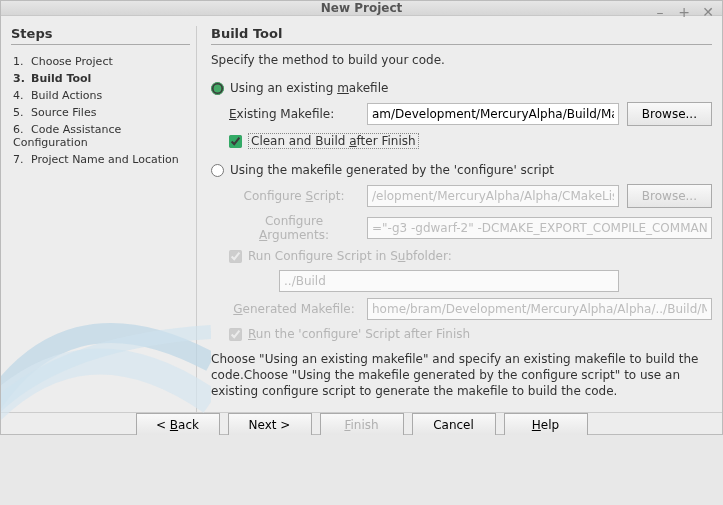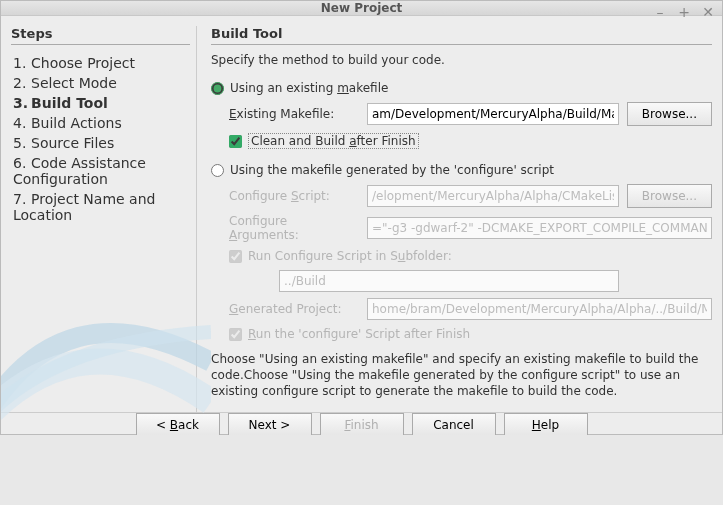--- a/index.html
+++ b/index.html
@@ -7,31 +7,31 @@
 .window { width: 723px; height: 435px; background: #ededed; border: 1px solid #bbb; display: flex; flex-direction: column; }
 .titlebar { height: 26px; background: linear-gradient(#e6e6e6,#d6d6d6); display: flex; align-items: center; justify-content: center; position: relative; border-bottom: 1px solid #c8c8c8; }
 .titlebar .title { color: #555; font-weight: bold; }
 .titlebar .controls { position: absolute; right: 6px; top: 4px; display: flex; gap: 8px; }
 .titlebar .controls span { width: 16px; height: 16px; color: #888; font-size: 14px; line-height: 14px; text-align: center; cursor: pointer; }
 .body { flex: 1; display: flex; padding: 10px 10px 0 10px; gap: 0; }
 .left { width: 185px; padding-right: 6px; position: relative; }
 .right { flex: 1; padding-left: 14px; border-left: 1px solid #ccc; display: flex; flex-direction: column; }
 .steps-title { font-weight: bold; font-size: 13px; border-bottom: 1px solid #aaa; padding-bottom: 3px; margin-bottom: 8px; }
 ol.steps { list-style: none; padding-left: 2px; }
-ol.steps li { padding: 2px 0; font-size: 14px; }
+ol.steps li { padding: 2px 0; font-size: 11px; }
 ol.steps li .num { display: inline-block; width: 18px; }
 ol.steps li.current { font-weight: bold; }
 .swoosh { position: absolute; left: -10px; bottom: -10px; width: 210px; height: 180px; overflow: hidden; pointer-events: none; }
 .page-title { font-weight: bold; font-size: 13px; border-bottom: 1px solid #aaa; padding-bottom: 3px; margin-bottom: 8px; }
 .desc { margin-bottom: 10px; }
 .radio-row { display: flex; align-items: center; gap: 6px; margin: 4px 0; }
 .radio-row input[type=radio] { accent-color: #4a6; }
 .field-row { display: flex; align-items: center; gap: 8px; margin: 3px 0 3px 18px; }
 .field-label { width: 130px; }
-.field-label.disabled { color: #b5b5b5; }
+.field-label.disabled { color: #b5b5b5; text-align: center; }
 .field-label .ul { text-decoration: underline; }
 input[type=text] { height: 22px; padding: 2px 4px; border: 1px solid #bbb; background: #fff; font-size: 12px; font-family: inherit; }
 input[type=text].disabled-input { color: #bcbcbc; background: #fafafa; }
 .btn { height: 24px; padding: 0 14px; background: linear-gradient(#f9f9f9,#e6e6e6); border: 1px solid #aaa; font-size: 12px; cursor: pointer; font-family: inherit; }
 .btn:disabled { color: #b0b0b0; cursor: default; }
 .check-row { display: flex; align-items: center; gap: 6px; margin: 4px 0 4px 18px; }
 .check-row.disabled label { color: #b5b5b5; }
 .check-row input[type=checkbox] { accent-color: #3a6; }
 .help-text { margin-top: auto; padding: 6px 0 12px 0; font-size: 12px; line-height: 1.35; }
 .footer { height: 48px; border-top: 1px solid #ccc; display: flex; align-items: center; justify-content: center; gap: 8px; padding: 0 12px; }
@@ -50,21 +50,20 @@
       <span>+</span>
       <span>✕</span>
     </div>
   </div>
 
   <div class="body">
     <div class="left">
       <div class="steps-title">Steps</div>
       <ol class="steps">
         <li><span class="num">1.</span><span>Choose Project</span></li>
-        <li><span class="num">2.</span><span>Select Mode</span></li>
         <li class="current"><span class="num">3.</span><span>Build Tool</span></li>
         <li><span class="num">4.</span><span>Build Actions</span></li>
         <li><span class="num">5.</span><span>Source Files</span></li>
         <li><span class="num">6.</span><span>Code Assistance Configuration</span></li>
         <li><span class="num">7.</span><span>Project Name and Location</span></li>
       </ol>
       <div class="swoosh">
         <svg width="210" height="180">
           <path d="M -20 180 Q 60 40 210 120" stroke="#bcd6e6" stroke-width="20" fill="none" opacity="0.7"></path>
           <path d="M -20 180 Q 80 70 210 160" stroke="#d6e6f0" stroke-width="26" fill="none" opacity="0.7"></path>
@@ -105,21 +104,21 @@
         <input type="text" class="disabled-input" style="flex: 1 1 0%;" disabled="" value="=&quot;-g3 -gdwarf-2&quot; -DCMAKE_EXPORT_COMPILE_COMMANDS=ON">
       </div>
       <div class="check-row disabled">
         <input type="checkbox" checked="" disabled="" style="">
         <label><span>Run Configure Script in S</span><span class="ul">u</span><span>bfolder:</span></label>
       </div>
       <div class="field-row sub-indent" style="margin-left:68px">
         <input type="text" class="disabled-input" style="width: 340px;" disabled="" value="../Build">
       </div>
       <div class="field-row">
-        <div class="field-label disabled"><span class="ul">G</span><span>enerated Project:</span></div>
+        <div class="field-label disabled"><span class="ul">G</span><span>enerated Makefile:</span></div>
         <input type="text" class="disabled-input" style="flex: 1 1 0%;" disabled="" value="home/bram/Development/MercuryAlpha/Alpha/../Build/Makefile">
       </div>
       <div class="check-row disabled">
         <input type="checkbox" checked="" disabled="" style="">
         <label><span class="ul">R</span><span>un the 'configure' Script after Finish</span></label>
       </div>
 
       <div class="help-text">Choose "Using an existing makefile" and specify an existing makefile to build the code.Choose "Using the makefile generated by the configure script" to use an existing configure script to generate the makefile to build the code.</div>
     </div>
   </div>

